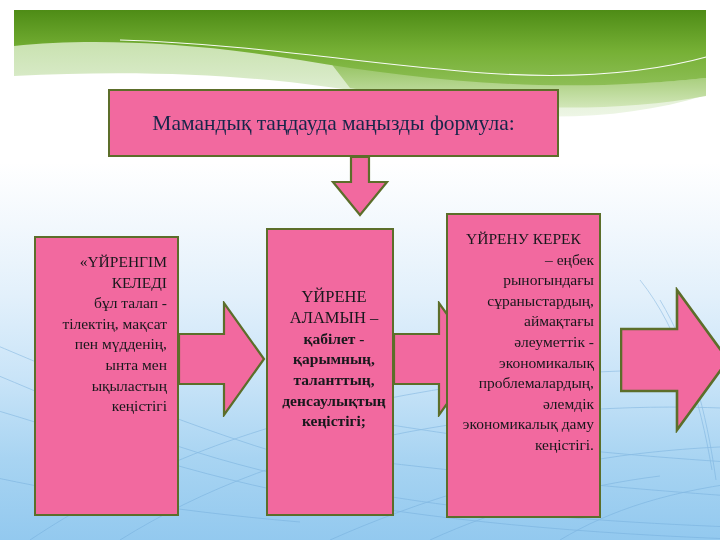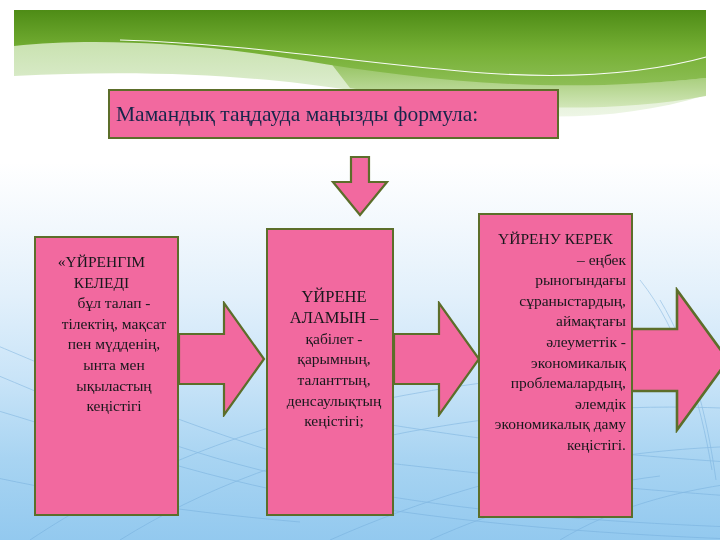--- a/index.html
+++ b/index.html
@@ -53,39 +53,40 @@
     border: 2px solid #5c6e2a;
     box-sizing: border-box;
     color: #1b2a4a;
     text-align: center;
   }
 
   #title-box {
     left: 108px;
     top: 89px;
     width: 451px;
-    height: 50px;
+    height: 68px;
     display: flex;
     align-items: center;
+    justify-content: center;
   }
   #title-box .title-text {
     font-size: 21.5px;
     line-height: 1.15;
     letter-spacing: 0px;
     color: #17264a;
     padding: 0 6px;
     white-space: nowrap;
   }
 
   #box-1 {
     left: 34px;
     top: 236px;
     width: 145px;
     height: 280px;
-    text-align: center;
+    text-align: right;
     padding: 14px 10px 10px 0;
   }
   #box-1 .body-text {
     font-size: 15.5px;
     line-height: 1.33;
     color: #18181c;
     margin-left: 25px;
   }
   #box-1 .head-text {
     font-size: 15.5px;
@@ -104,24 +105,25 @@
     display: block;
     font-size: 16.5px;
     line-height: 1.3;
     color: #18181c;
   }
   #box-2 .body-text {
     display: block;
     font-size: 15.5px;
     line-height: 1.33;
     color: #18181c;
+    font-weight: bold;
   }
 
   #box-3 {
-    left: 478px;
+    left: 446px;
     top: 213px;
     width: 155px;
     height: 305px;
     padding: 14px 5px 8px 5px;
   }
   #box-3 .head-text {
     display: block;
     font-size: 15.5px;
     line-height: 1.33;
     color: #18181c;

